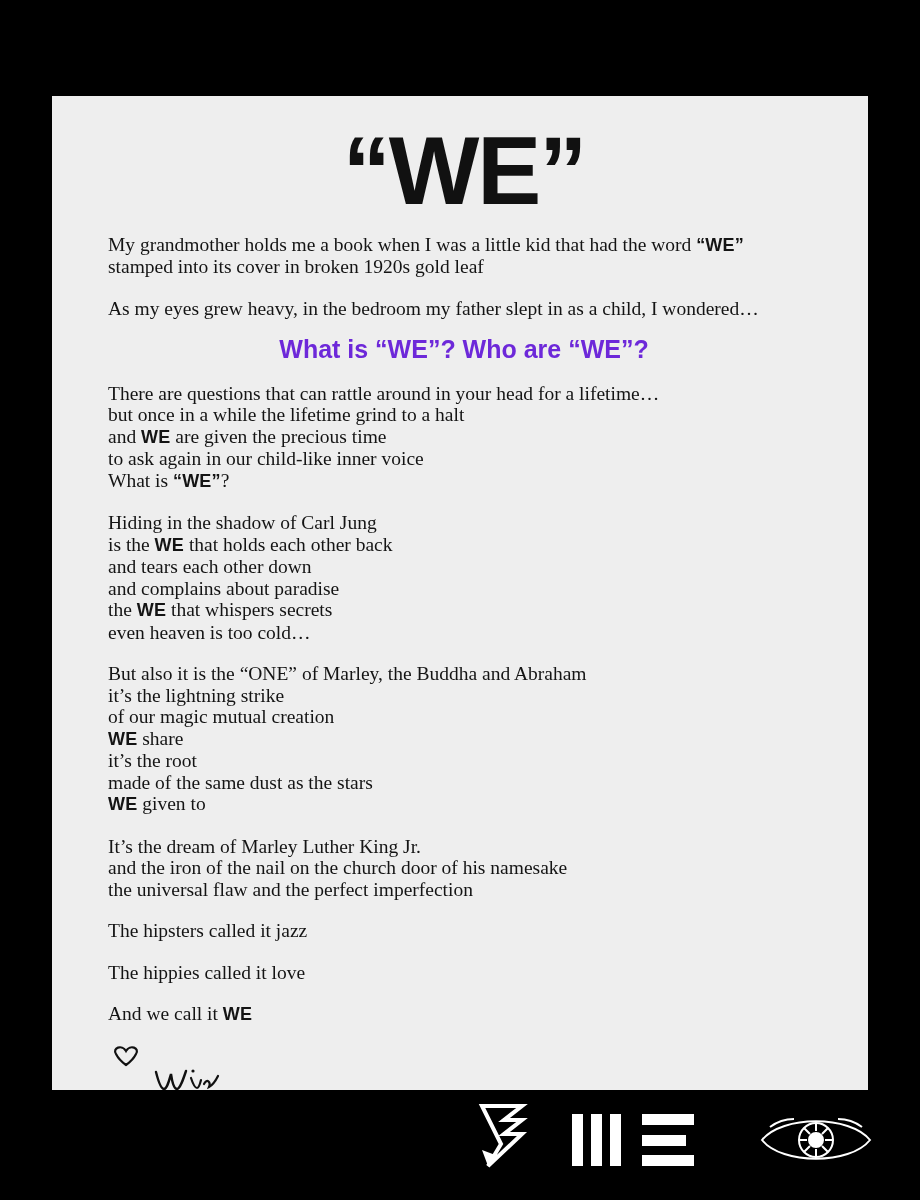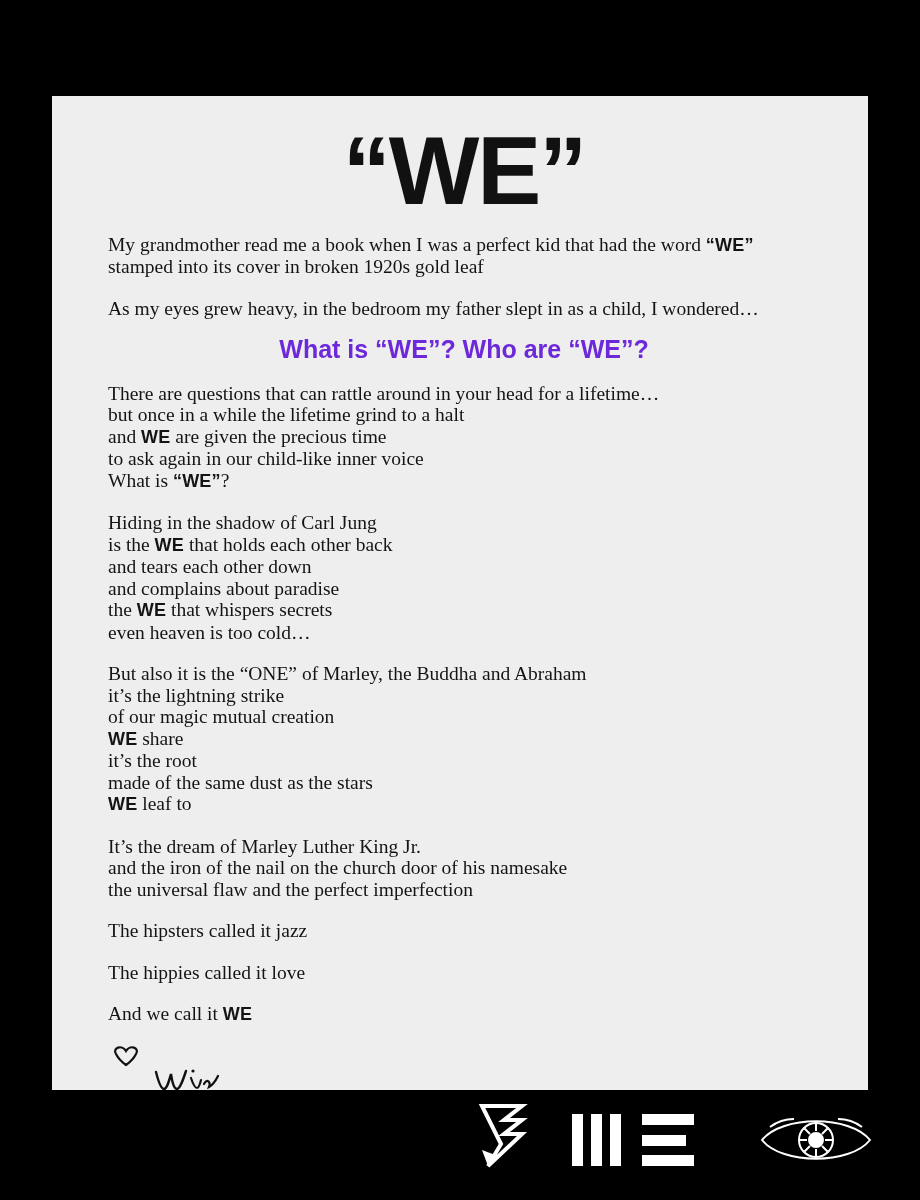--- a/index.html
+++ b/index.html
@@ -103,21 +103,21 @@
 </style>
 </head>
 <body>
 
 <div class="page">
 
   <h1 class="title">“WE”</h1>
 
   <div class="body-text">
     <div class="para">
-        <div class="line"><span>My grandmother read me a book when I was a perfect kid that had the word </span><span class="we">“WE”</span></div>
+        <div class="line"><span>My grandmother holds me a book when I was a little kid that had the word </span><span class="we">“WE”</span></div>
         <div class="line"><span>stamped into its cover in broken 1920s gold leaf</span></div>
       </div>
     <div class="para">
         <div class="line"><span>As my eyes grew heavy, in the bedroom my father slept in as a child, I wondered…</span></div>
       </div>
 
     <div class="question">What is “WE”? Who are “WE”?</div>
 
     <div class="para">
         <div class="line"><span>There are questions that can rattle around in your head for a lifetime…</span></div>
@@ -134,21 +134,21 @@
         <div class="line"><span>the </span><span class="we">WE</span><span> that whispers secrets</span></div>
         <div class="line"><span>even heaven is too cold…</span></div>
       </div>
     <div class="para">
         <div class="line"><span>But also it is the “ONE” of Marley, the Buddha and Abraham</span></div>
         <div class="line"><span>it’s the lightning strike</span></div>
         <div class="line"><span>of our magic mutual creation</span></div>
         <div class="line"><span class="we">WE</span><span> share</span></div>
         <div class="line"><span>it’s the root</span></div>
         <div class="line"><span>made of the same dust as the stars</span></div>
-        <div class="line"><span class="we">WE</span><span> leaf to</span></div>
+        <div class="line"><span class="we">WE</span><span> given to</span></div>
       </div>
     <div class="para">
         <div class="line"><span>It’s the dream of Marley Luther King Jr.</span></div>
         <div class="line"><span>and the iron of the nail on the church door of his namesake</span></div>
         <div class="line"><span>the universal flaw and the perfect imperfection</span></div>
       </div>
     <div class="para">
         <div class="line"><span>The hipsters called it jazz</span></div>
       </div>
     <div class="para">

